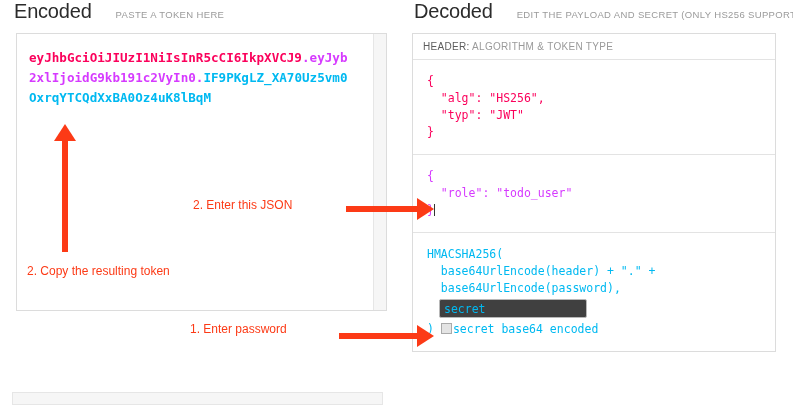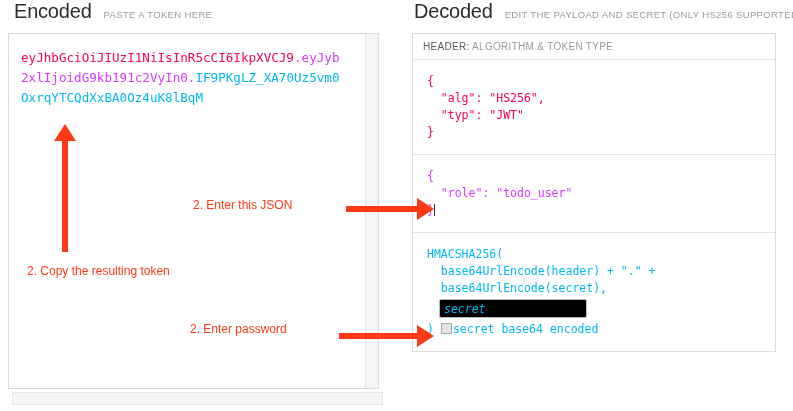--- a/index.html
+++ b/index.html
@@ -34,36 +34,37 @@
     font-size: 20px;
     font-weight: 400;
     color: #2b2b2b;
     letter-spacing: -0.2px;
     vertical-align: baseline;
   }
   .section-sub {
     font-size: 9.5px;
     color: #9a9a9a;
     letter-spacing: 0.35px;
-    margin-left: 12px;
+    margin-left: 24px;
     vertical-align: baseline;
     text-transform: uppercase;
   }
 
   
   #encoded-box {
     position: absolute;
-    left: 8px;
+    left: 16px;
     top: 33px;
     width: 371px;
-    height: 356px;
+    height: 278px;
     border: 1px solid #dcdcdc;
     background: #ffffff;
     box-sizing: border-box;
     overflow: hidden;
+    font-weight: bold;
   }
   #encoded-scrolltrack {
     position: absolute;
     right: 0px;
     top: 0px;
     width: 13px;
     height: 100%;
     background: #f6f6f6;
     border-left: 1px solid #e6e6e6;
     box-sizing: border-box;
@@ -137,28 +138,27 @@
   }
 
   
   #secret-input {
     display: block;
     margin: 2px 0 3px 12px;
     width: 148px;
     height: 19px;
     border: 1px solid #b8b8b8;
     border-radius: 2px;
-    background: #000000;
+    background: #404040;
     font-family: "DejaVu Sans Mono", monospace;
     font-size: 11.5px;
     color: #00b9f1;
     padding: 0 4px;
     box-sizing: border-box;
     outline: none;
-    font-style: italic;
   }
   #b64-line { color: #00b9f1; margin-top: 8px; }
   #b64-checkbox {
     display: inline-block;
     width: 9px;
     height: 9px;
     border: 1px solid #aaa;
     background: #e4e4e4;
     vertical-align: -1px;
     margin: 0 1px 0 7px;
@@ -242,33 +242,33 @@
   "alg": "HS256",
   "typ": "JWT"
 }</div>
 
   <div class="dec-body c-payload"><span>{</span>
 <span>  "role": "todo_user"</span>
 <span>}</span><span class="caret"></span></div>
 
   <div class="dec-body c-sig last"><span>HMACSHA256(</span>
 <span>  base64UrlEncode(header) + "." +</span>
-<span>  base64UrlEncode(secret),</span><input id="secret-input" type="text" value="secret" placeholder="secret" style=""><span>)</span><span id="b64-checkbox"></span><span id="b64-line">secret base64 encoded</span></div>
+<span>  base64UrlEncode(password),</span><input id="secret-input" type="text" value="secret" placeholder="secret" style=""><span>)</span><span id="b64-checkbox"></span><span id="b64-line">secret base64 encoded</span></div>
 
 </div>
 
 <div class="anno-text" id="anno-2">2. Enter this JSON</div>
 <div class="arrow-h" id="arrow-2">
   <div class="shaft"></div>
   <div class="head"></div>
 </div>
 
 <div class="anno-text" id="anno-3">2. Copy the resulting token</div>
 <div id="arrow-3">
   <div class="head-v"></div>
   <div class="shaft-v"></div>
 </div>
 
-<div class="anno-text" id="anno-1">2. Enter password</div>
+<div class="anno-text" id="anno-1">1. Enter password</div>
 <div class="arrow-h" id="arrow-1">
   <div class="shaft"></div>
   <div class="head"></div>
 </div>
 
 </body></html>

